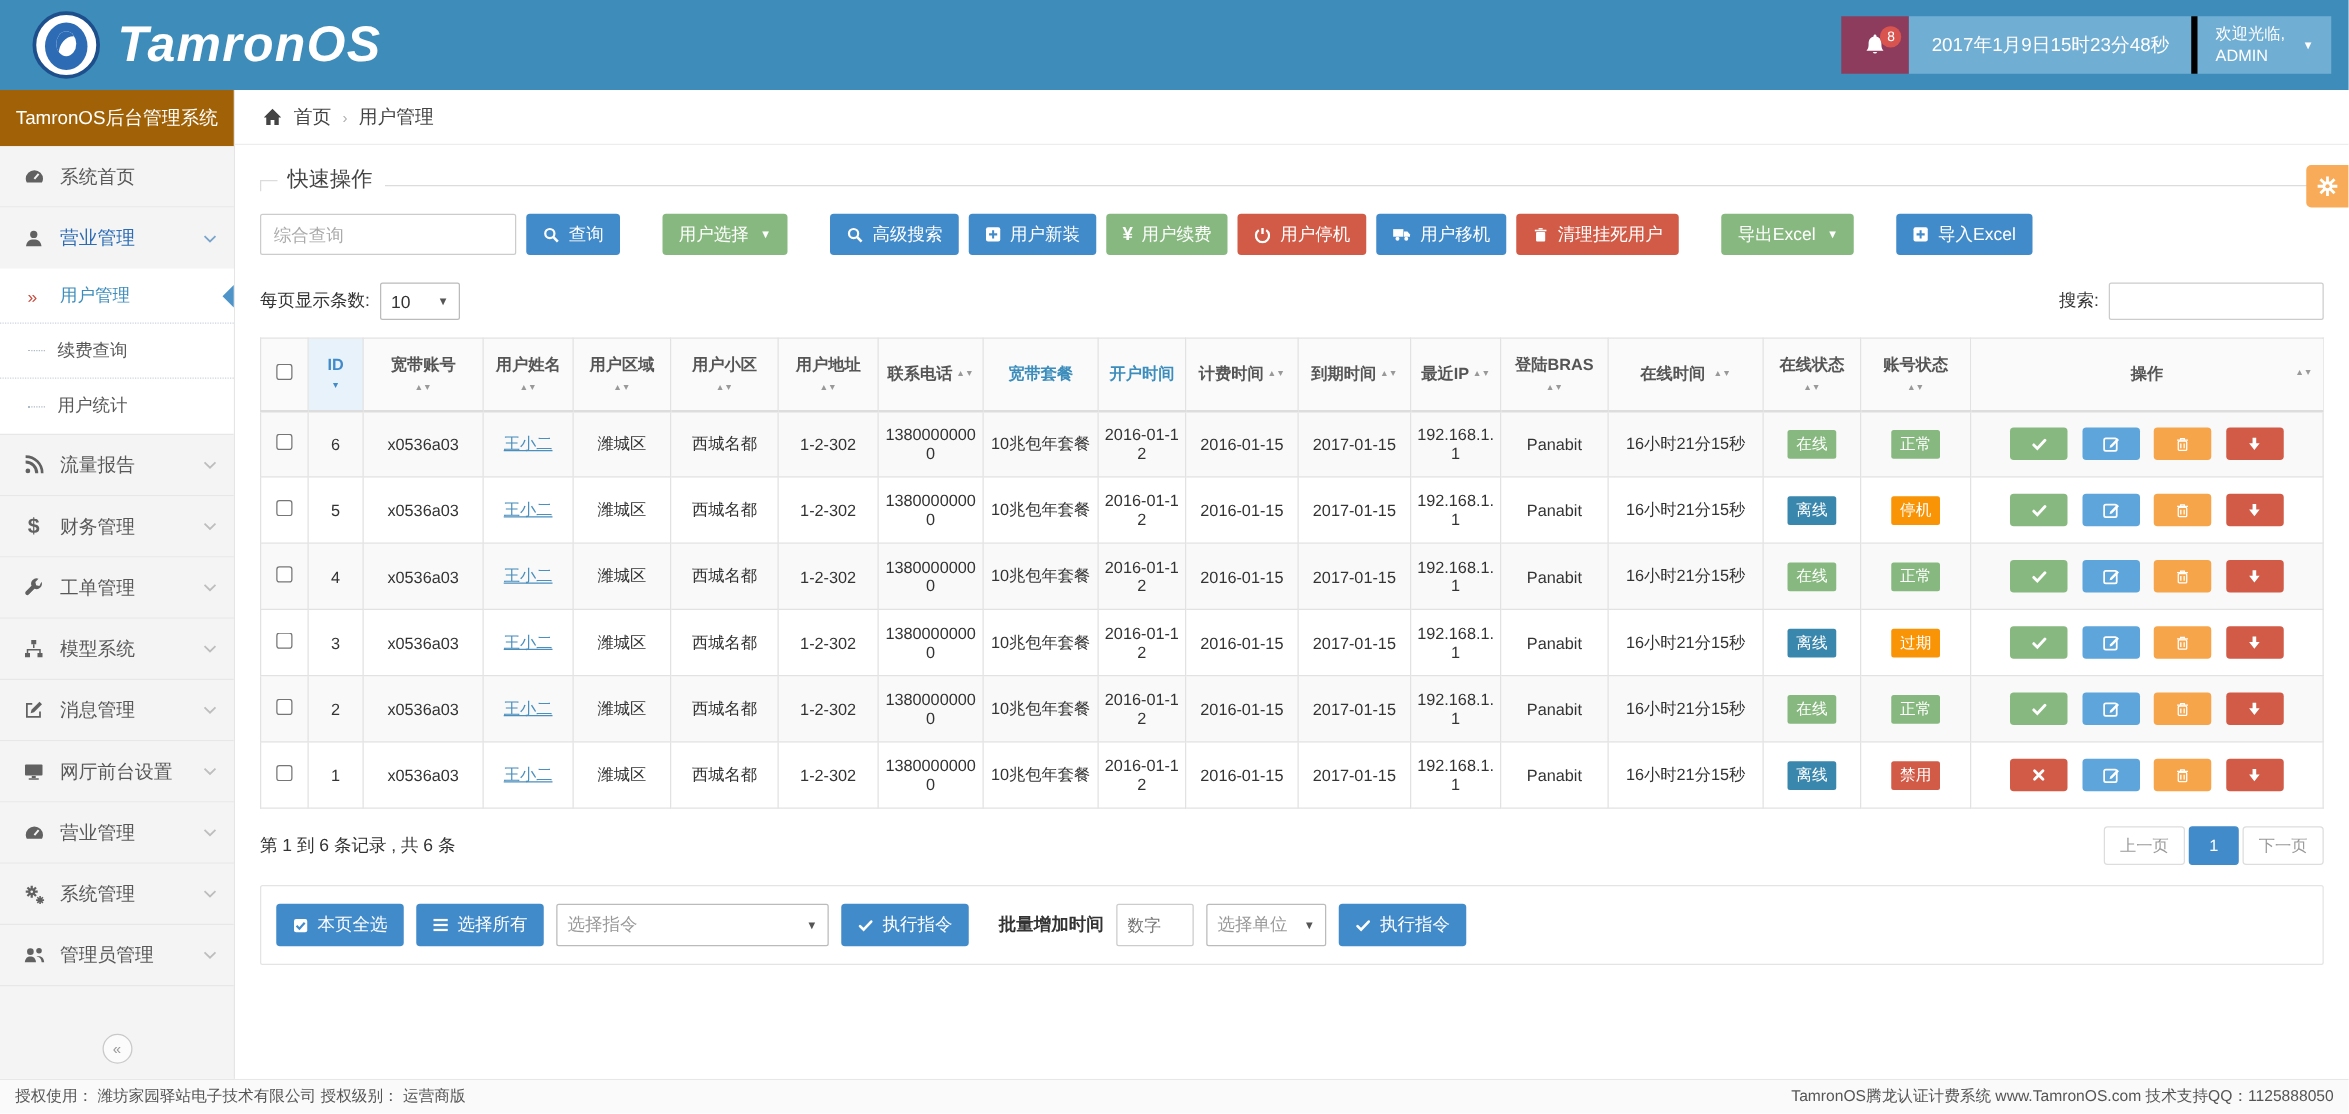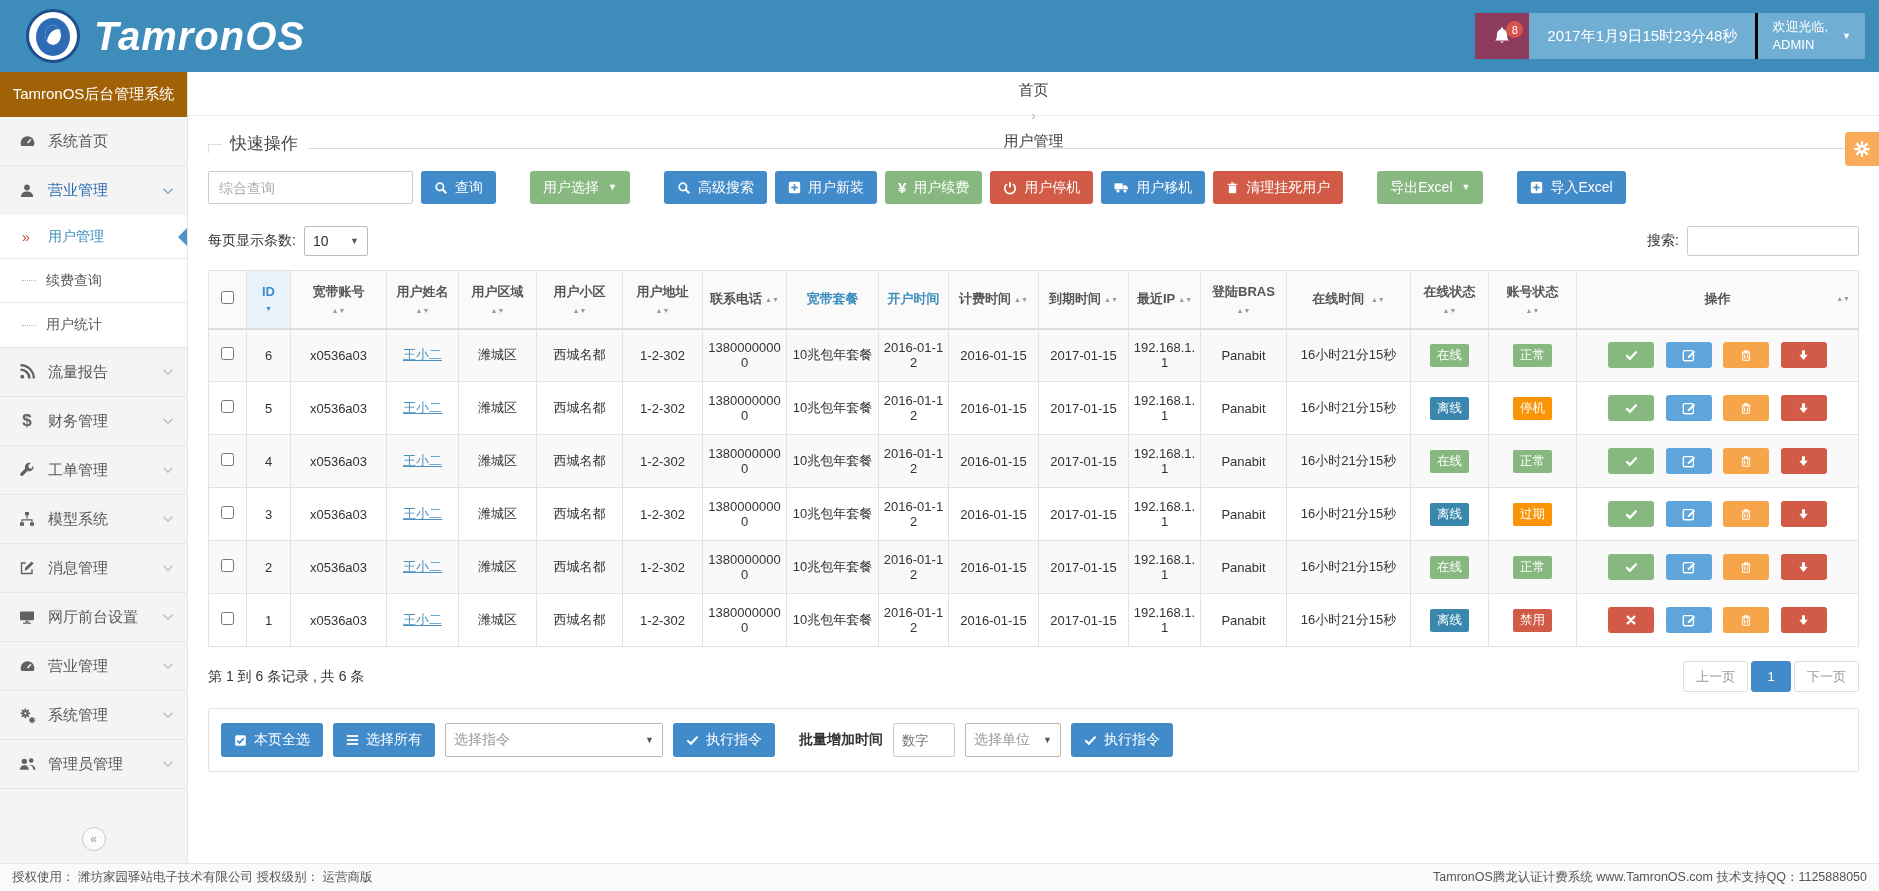--- a/index.html
+++ b/index.html
@@ -12,21 +12,21 @@
   .brand { display:flex; align-items:center; padding-left:26px; gap:14px; }
   .brand-circle { width:54px; height:54px; border-radius:50%; background:#fff; border:3px solid #1c4f8c; position:relative; overflow:hidden; }
   .brand-circle::before { content:""; position:absolute; left:7px; top:6px; width:34px; height:38px; border-radius:50%; background:#2d6cb5; }
   .brand-circle::after { content:""; position:absolute; left:16px; top:13px; width:16px; height:20px; border-radius:50%; background:#fff; box-shadow:6px 8px 0 -4px #2d6cb5 inset; }
   .brand-text { font-size:40px; font-weight:bold; font-style:italic; letter-spacing:1px; color:#fff; }
   .brand-text .os { color:#ffffff; }
   .top-right { display:flex; align-items:stretch; height:46px; margin-right:14px; }
   .bell-box { width:54px; background:#8e3c5d; display:flex; align-items:center; justify-content:center; position:relative; cursor:pointer; }
   .bell-badge { position:absolute; top:8px; right:6px; background:#d9534f; color:#fff; border-radius:50%; width:17px; height:17px; font-size:11px; display:flex; align-items:center; justify-content:center; }
   .time-box { background:#71aed3; color:#fff; display:flex; align-items:center; padding:0 18px; font-size:15px; }
-  .user-box { background:#71aed3; color:#fff; border-left:3px solid #000000; display:flex; align-items:center; gap:14px; padding:0 14px; cursor:pointer; }
+  .user-box { background:#71aed3; color:#fff; border-left:5px solid #000000; display:flex; align-items:center; gap:14px; padding:0 14px; cursor:pointer; }
   .user-lines { display:flex; flex-direction:column; line-height:1.35; font-size:13px; }
   .caret { font-size:9px; line-height:1; }
 
   
   .middle { flex:1; display:flex; min-height:0; }
 
   
   .sidebar { width:188px; background:#f4f4f5; flex:none; display:flex; flex-direction:column; position:relative; border-right:1px solid #e5e5e5; }
   .sidebar-title { height:45px; background:#a16207; color:#fff; font-size:15px; display:flex; align-items:center; justify-content:center; flex:none; }
   .side-item { height:49px; display:flex; align-items:center; padding:0 12px 0 18px; border-bottom:1px solid #e7e7e7; color:#585858; font-size:15px; cursor:pointer; gap:12px; background:#f4f4f5; }
@@ -39,21 +39,21 @@
   .sub-item { height:44px; display:flex; align-items:center; padding-left:22px; gap:10px; font-size:14px; color:#585858; cursor:pointer; border-bottom:1px dotted #ccd6de; position:relative; }
   .sub-item:last-child { border-bottom:none; }
   .sub-marker { color:#cc4b3c; font-size:14px; width:16px; }
   .sub-dash { width:14px; border-top:1px dotted #aebbc5; }
   .sub-item.active { color:#3c8dbc; background:#fff; }
   .sub-item.active::after { content:""; position:absolute; right:0; top:50%; margin-top:-9px; border-top:9px solid transparent; border-bottom:9px solid transparent; border-right:9px solid #4f94c8; }
   .collapse-circle { position:absolute; bottom:12px; left:50%; margin-left:-12px; width:24px; height:24px; border-radius:50%; border:1px solid #c9c9c9; background:#fbfbfb; color:#9a9a9a; display:flex; align-items:center; justify-content:center; font-size:12px; cursor:pointer; }
 
   
   .main { flex:1; background:#fff; position:relative; overflow:hidden; }
-  .breadcrumb-bar { height:44px; display:flex; align-items:center; gap:9px; padding:0 22px; border-bottom:1px solid #ededed; font-size:15px; color:#444;flex-direction:column; }
+  .breadcrumb-bar { height:44px; display:flex; align-items:center; gap:9px; padding:0 22px; border-bottom:1px solid #ededed; font-size:15px; color:#444; }
   .crumb-sep { color:#b0b0b0; font-size:12px; }
   .crumb-link { cursor:pointer; }
   .gear-fab { position:absolute; right:0; top:60px; width:34px; height:34px; background:#f8ac59; border-radius:4px 0 0 4px; color:#fff; font-size:19px; display:flex; align-items:center; justify-content:center; cursor:pointer; z-index:5; }
 
   .content { padding:10px 20px 0 20px; }
 
   
   .qops { margin-top:6px; }
   .legend-row { display:flex; align-items:center; }
   .legend-stub { width:14px; height:9px; border-left:1px solid #dcdcdc; border-top:1px solid #dcdcdc; margin-top:9px; }

